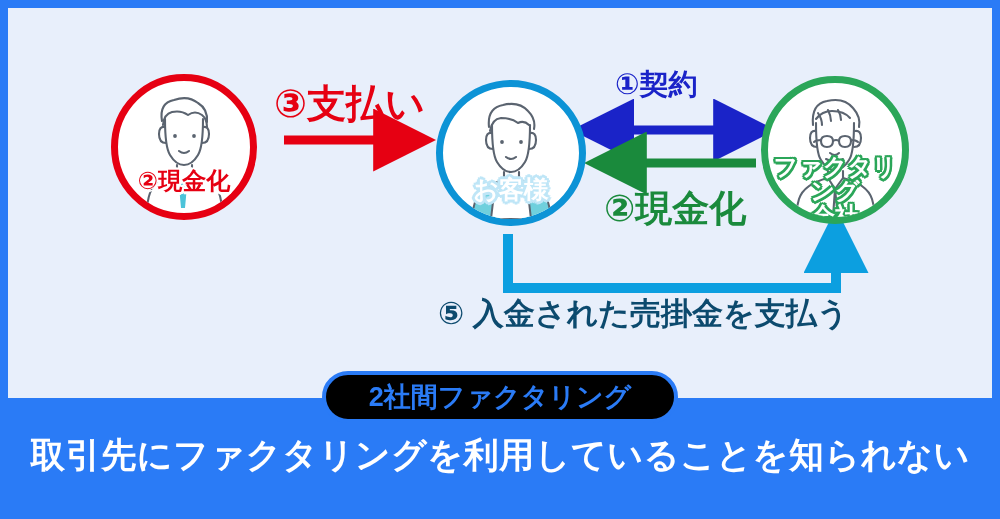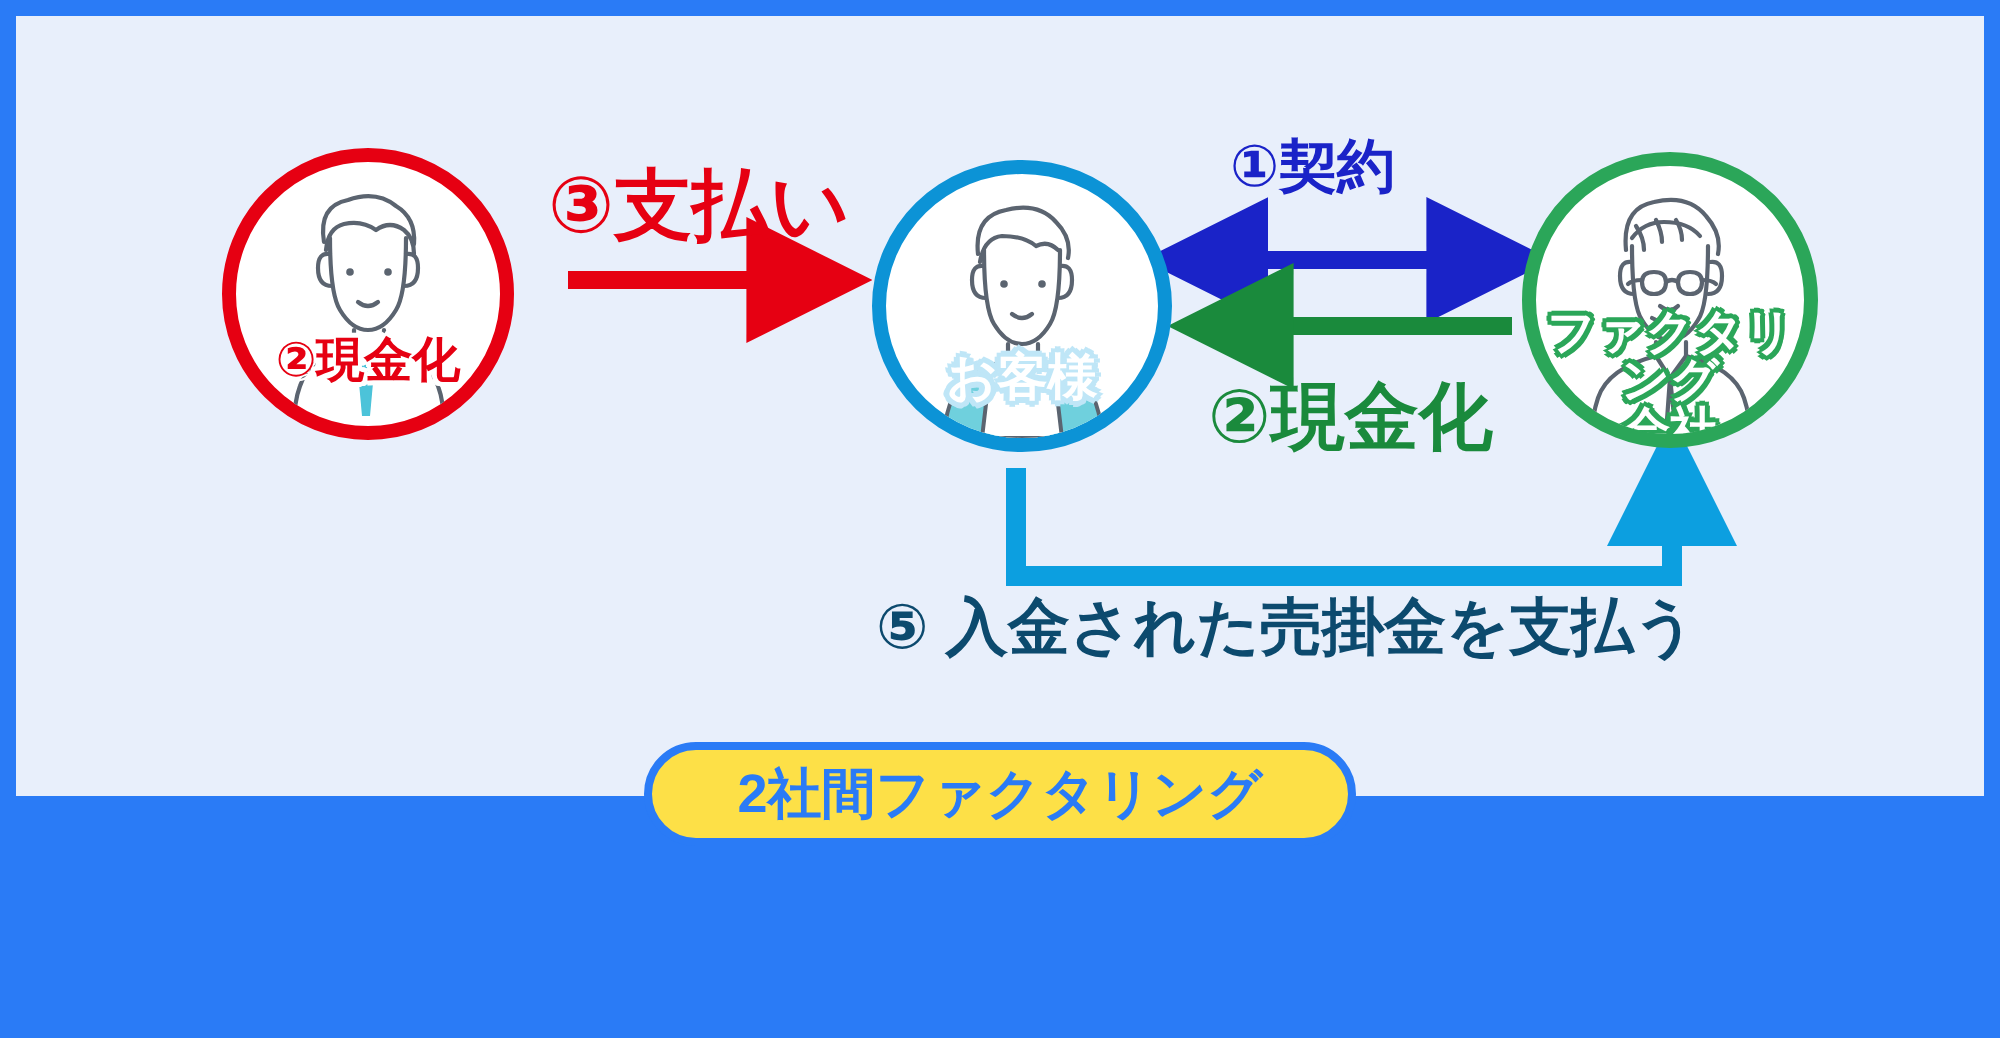--- a/index.html
+++ b/index.html
@@ -44,21 +44,21 @@
     letter-spacing: 0.5px;
     white-space: nowrap;
   }
   
   #pill {
     position: absolute;
     left: 322px;
     top: 371px;
     width: 356px;
     height: 52px;
-    background: #fde047;
+    background: #000000;
     border: 4px solid #2a7bf6;
     border-radius: 30px;
     box-sizing: border-box;
     display: flex;
     align-items: center;
     justify-content: center;
   }
   #pill-label {
     color: #2a7bf6;
     font-size: 27px;
@@ -250,14 +250,15 @@
     <div class="flow-label" id="label-repay">⑤ 入金された売掛金を支払う</div>
 
   </div>
 
   <div id="bottom-band"></div>
 
   <div id="pill">
     <span id="pill-label">2社間ファクタリング</span>
   </div>
 
+  <div id="bottom-caption">取引先にファクタリングを利用していることを知られない</div>
 
 </div>
 
 </body></html>

